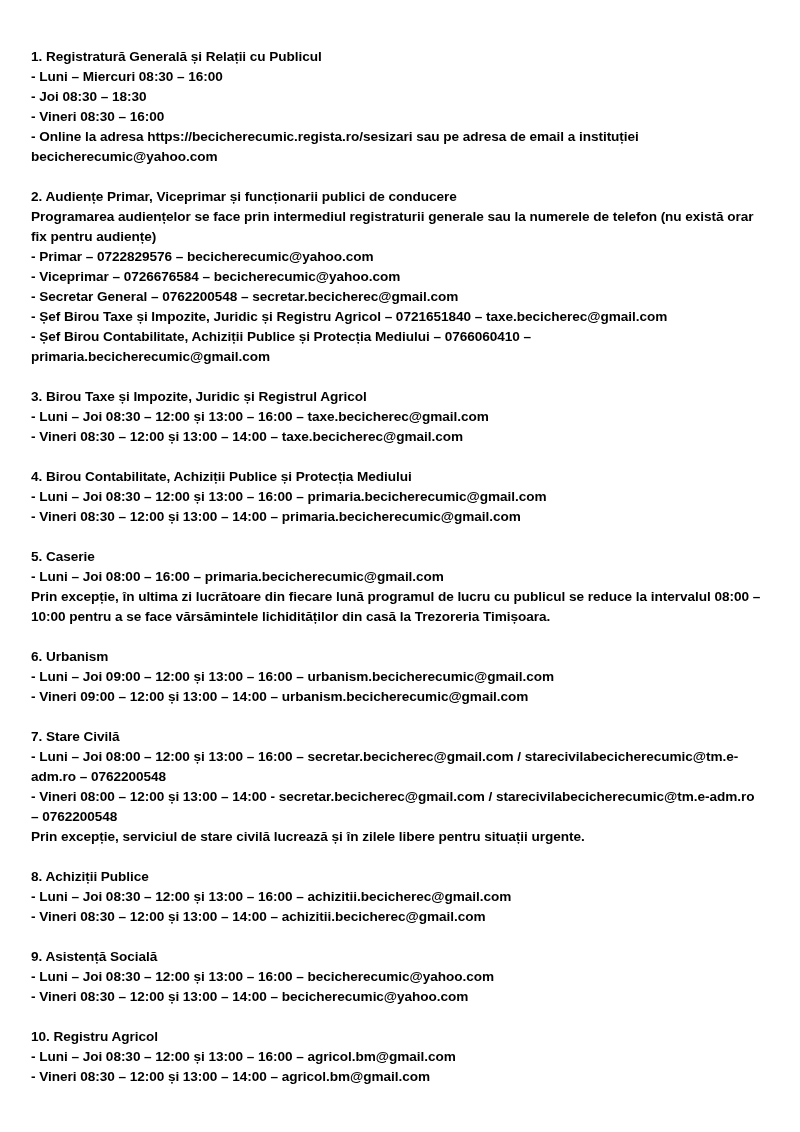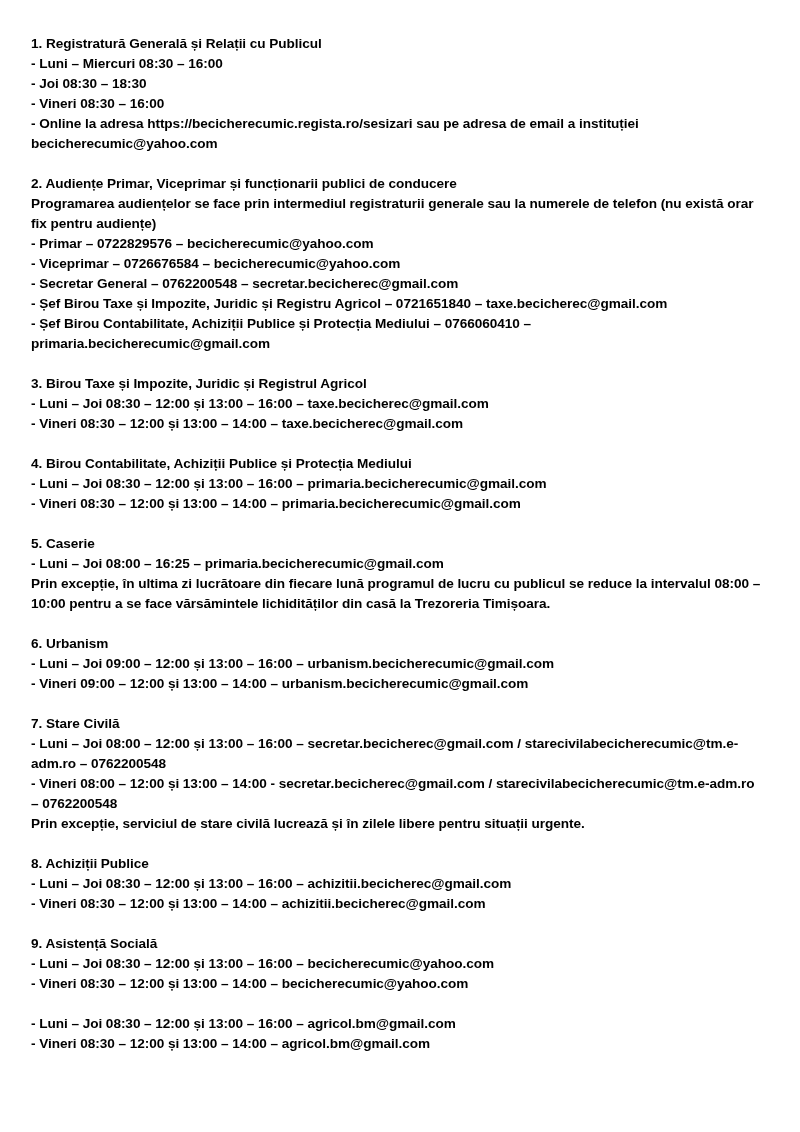--- a/index.html
+++ b/index.html
@@ -12,21 +12,21 @@
     width: 800px;
     height: 1132px;
     font-family: "Liberation Sans", "DejaVu Sans", sans-serif;
     color: #000000;
     overflow: hidden;
   }
   .page {
     box-sizing: border-box;
     width: 800px;
     height: 1132px;
-    padding: 34px 31px 0 31px;
+    padding: 47px 31px 0 31px;
     background: #ffffff;
   }
   .doc {
     width: 732px;
   }
   .section {
     margin: 0 0 20px 0;
   }
   .section:last-child {
     margin-bottom: 0;
@@ -73,21 +73,21 @@
         <p class="line">- Luni – Joi 08:30 – 12:00 și 13:00 – 16:00 – taxe.becicherec@gmail.com</p>
         <p class="line">- Vineri 08:30 – 12:00 și 13:00 – 14:00 – taxe.becicherec@gmail.com</p>
       </div>
       <div class="section">
         <p class="line heading">4. Birou Contabilitate, Achiziții Publice și Protecția Mediului</p>
         <p class="line">- Luni – Joi 08:30 – 12:00 și 13:00 – 16:00 – primaria.becicherecumic@gmail.com</p>
         <p class="line">- Vineri 08:30 – 12:00 și 13:00 – 14:00 – primaria.becicherecumic@gmail.com</p>
       </div>
       <div class="section">
         <p class="line heading">5. Caserie</p>
-        <p class="line">- Luni – Joi 08:00 – 16:25 – primaria.becicherecumic@gmail.com</p>
+        <p class="line">- Luni – Joi 08:00 – 16:00 – primaria.becicherecumic@gmail.com</p>
         <p class="line">Prin excepție, în ultima zi lucrătoare din fiecare lună programul de lucru cu publicul se reduce la intervalul 08:00 – 10:00 pentru a se face vărsămintele lichidităților din casă la Trezoreria Timișoara.</p>
       </div>
       <div class="section">
         <p class="line heading">6. Urbanism</p>
         <p class="line">- Luni – Joi 09:00 – 12:00 și 13:00 – 16:00 – urbanism.becicherecumic@gmail.com</p>
         <p class="line">- Vineri 09:00 – 12:00 și 13:00 – 14:00 – urbanism.becicherecumic@gmail.com</p>
       </div>
       <div class="section">
         <p class="line heading">7. Stare Civilă</p>
         <p class="line">- Luni – Joi 08:00 – 12:00 și 13:00 – 16:00 – secretar.becicherec@gmail.com / starecivilabecicherecumic@tm.e-adm.ro – 0762200548</p>
@@ -98,17 +98,18 @@
         <p class="line heading">8. Achiziții Publice</p>
         <p class="line">- Luni – Joi 08:30 – 12:00 și 13:00 – 16:00 – achizitii.becicherec@gmail.com</p>
         <p class="line">- Vineri 08:30 – 12:00 și 13:00 – 14:00 – achizitii.becicherec@gmail.com</p>
       </div>
       <div class="section">
         <p class="line heading">9. Asistență Socială</p>
         <p class="line">- Luni – Joi 08:30 – 12:00 și 13:00 – 16:00 – becicherecumic@yahoo.com</p>
         <p class="line">- Vineri 08:30 – 12:00 și 13:00 – 14:00 – becicherecumic@yahoo.com</p>
       </div>
       <div class="section">
+        <p class="line heading">10. Registru Agricol</p>
         <p class="line">- Luni – Joi 08:30 – 12:00 și 13:00 – 16:00 – agricol.bm@gmail.com</p>
         <p class="line">- Vineri 08:30 – 12:00 și 13:00 – 14:00 – agricol.bm@gmail.com</p>
       </div>
     </div>
 </div>
 
 </body></html>

